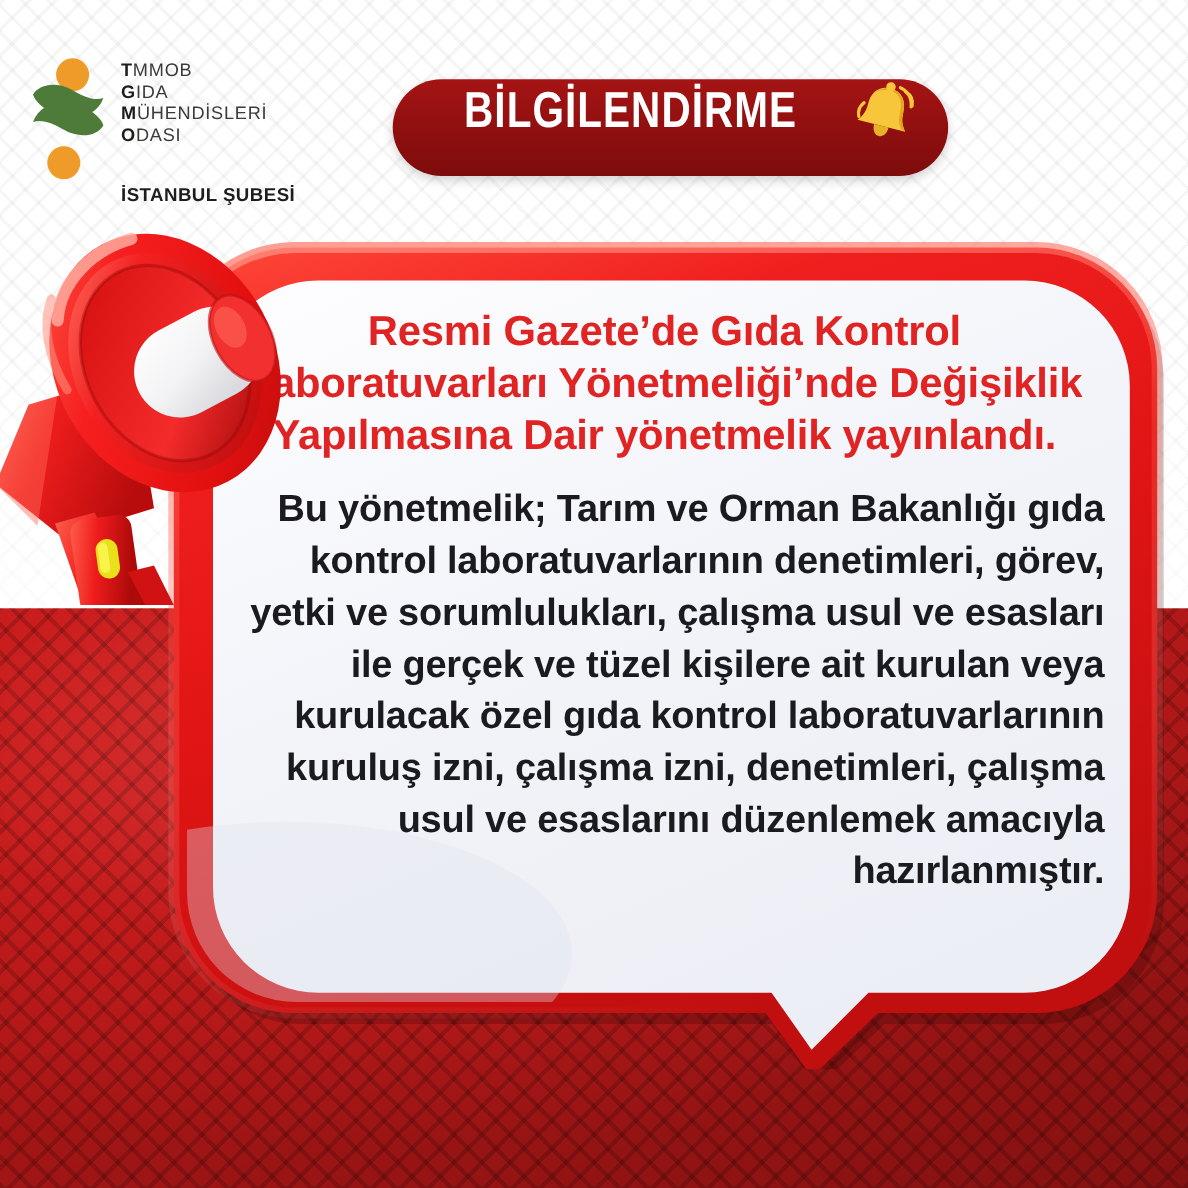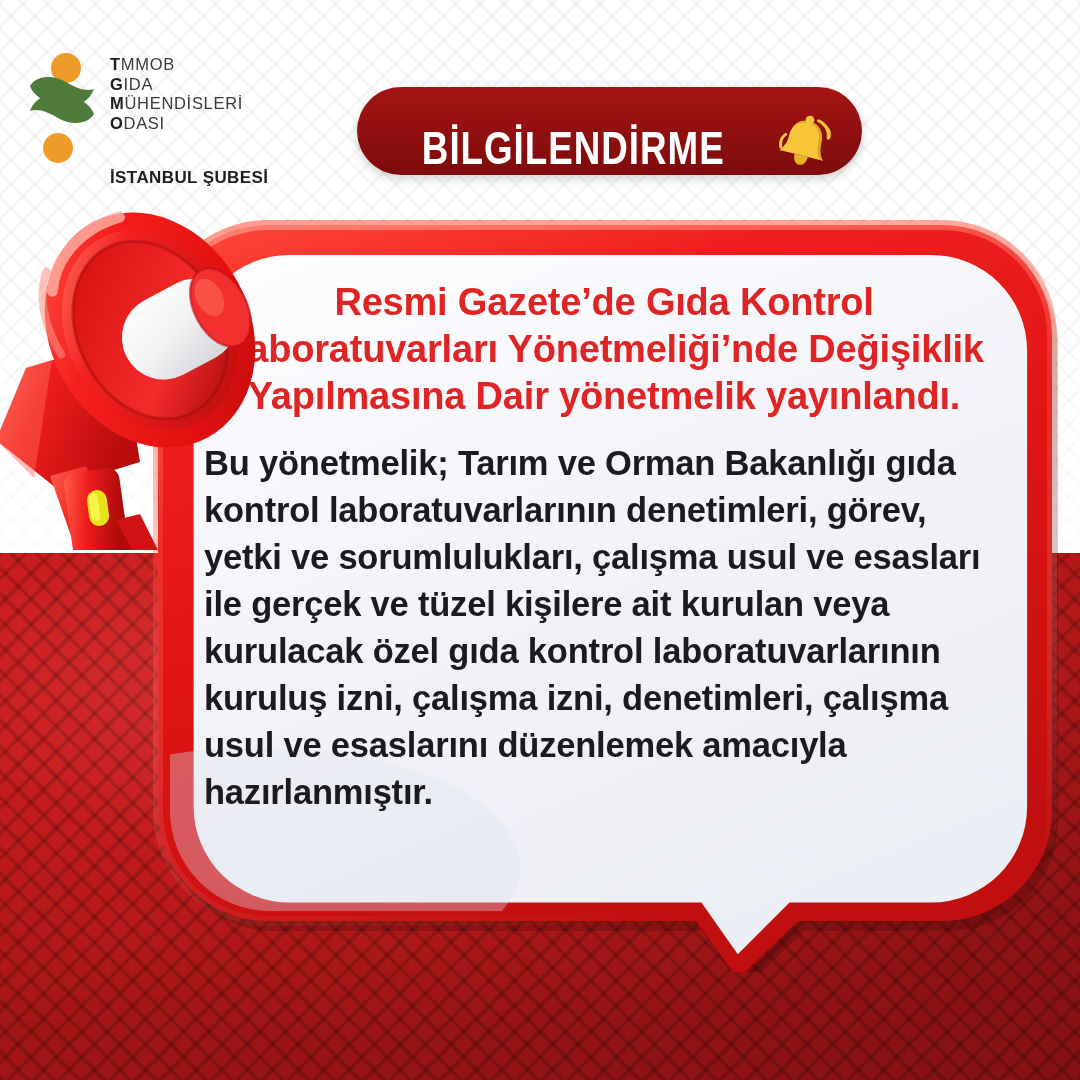--- a/index.html
+++ b/index.html
@@ -49,25 +49,25 @@
   .logo-text { padding-top: 3px; }
   .logo-line {
     font-size: 16.5px; letter-spacing: 0.7px; color: #3a3a38;
     line-height: 19.5px; white-space: nowrap; font-weight: 400;
   }
   .logo-line .lead { font-weight: 700; color: #1d1d1b; }
   .logo-line.last { font-weight: 700; color: #1d1d1b; letter-spacing: 0.4px; font-size: 17px; margin-top: 35px; }
 
   
   .badge {
-    position: absolute; left: 357px; top: 87px; width: 505px; height: 88px;
+    position: absolute; left: 357px; top: 72px; width: 505px; height: 88px;
     border-radius: 44px;
     background: linear-gradient(180deg, #a51414 0%, #8f0f0f 55%, #7d0c0c 100%);
     box-shadow: 0 4px 10px rgba(0,0,0,0.18);
-    display: flex; align-items: flex-end; justify-content: center; gap: 26px;
+    display: flex; align-items: flex-start; justify-content: center; gap: 26px;
     z-index: 30;
   }
   .badge-label {
     color: #fff; font-weight: 700; font-size: 46px;
     letter-spacing: 1.2px;
     transform: scaleX(0.80);
     transform-origin: center;
     white-space: nowrap;
     font-family: "Liberation Sans", sans-serif;
   }
@@ -93,21 +93,21 @@
     text-align: center;
     letter-spacing: -0.2px;
     max-width: 760px;
   }
   .body-text {
     margin-top: 20px;
     color: #1b1b1f;
     font-weight: 700;
     font-size: 34.5px;
     line-height: 47px;
-    text-align: left;
+    text-align: right;
     letter-spacing: -0.2px;
     max-width: 800px;
   }
 
   
   .megaphone {
     position: absolute; left: -10px; top: 190px; width: 330px; height: 360px;
     z-index: 20;
   }
 </style>

